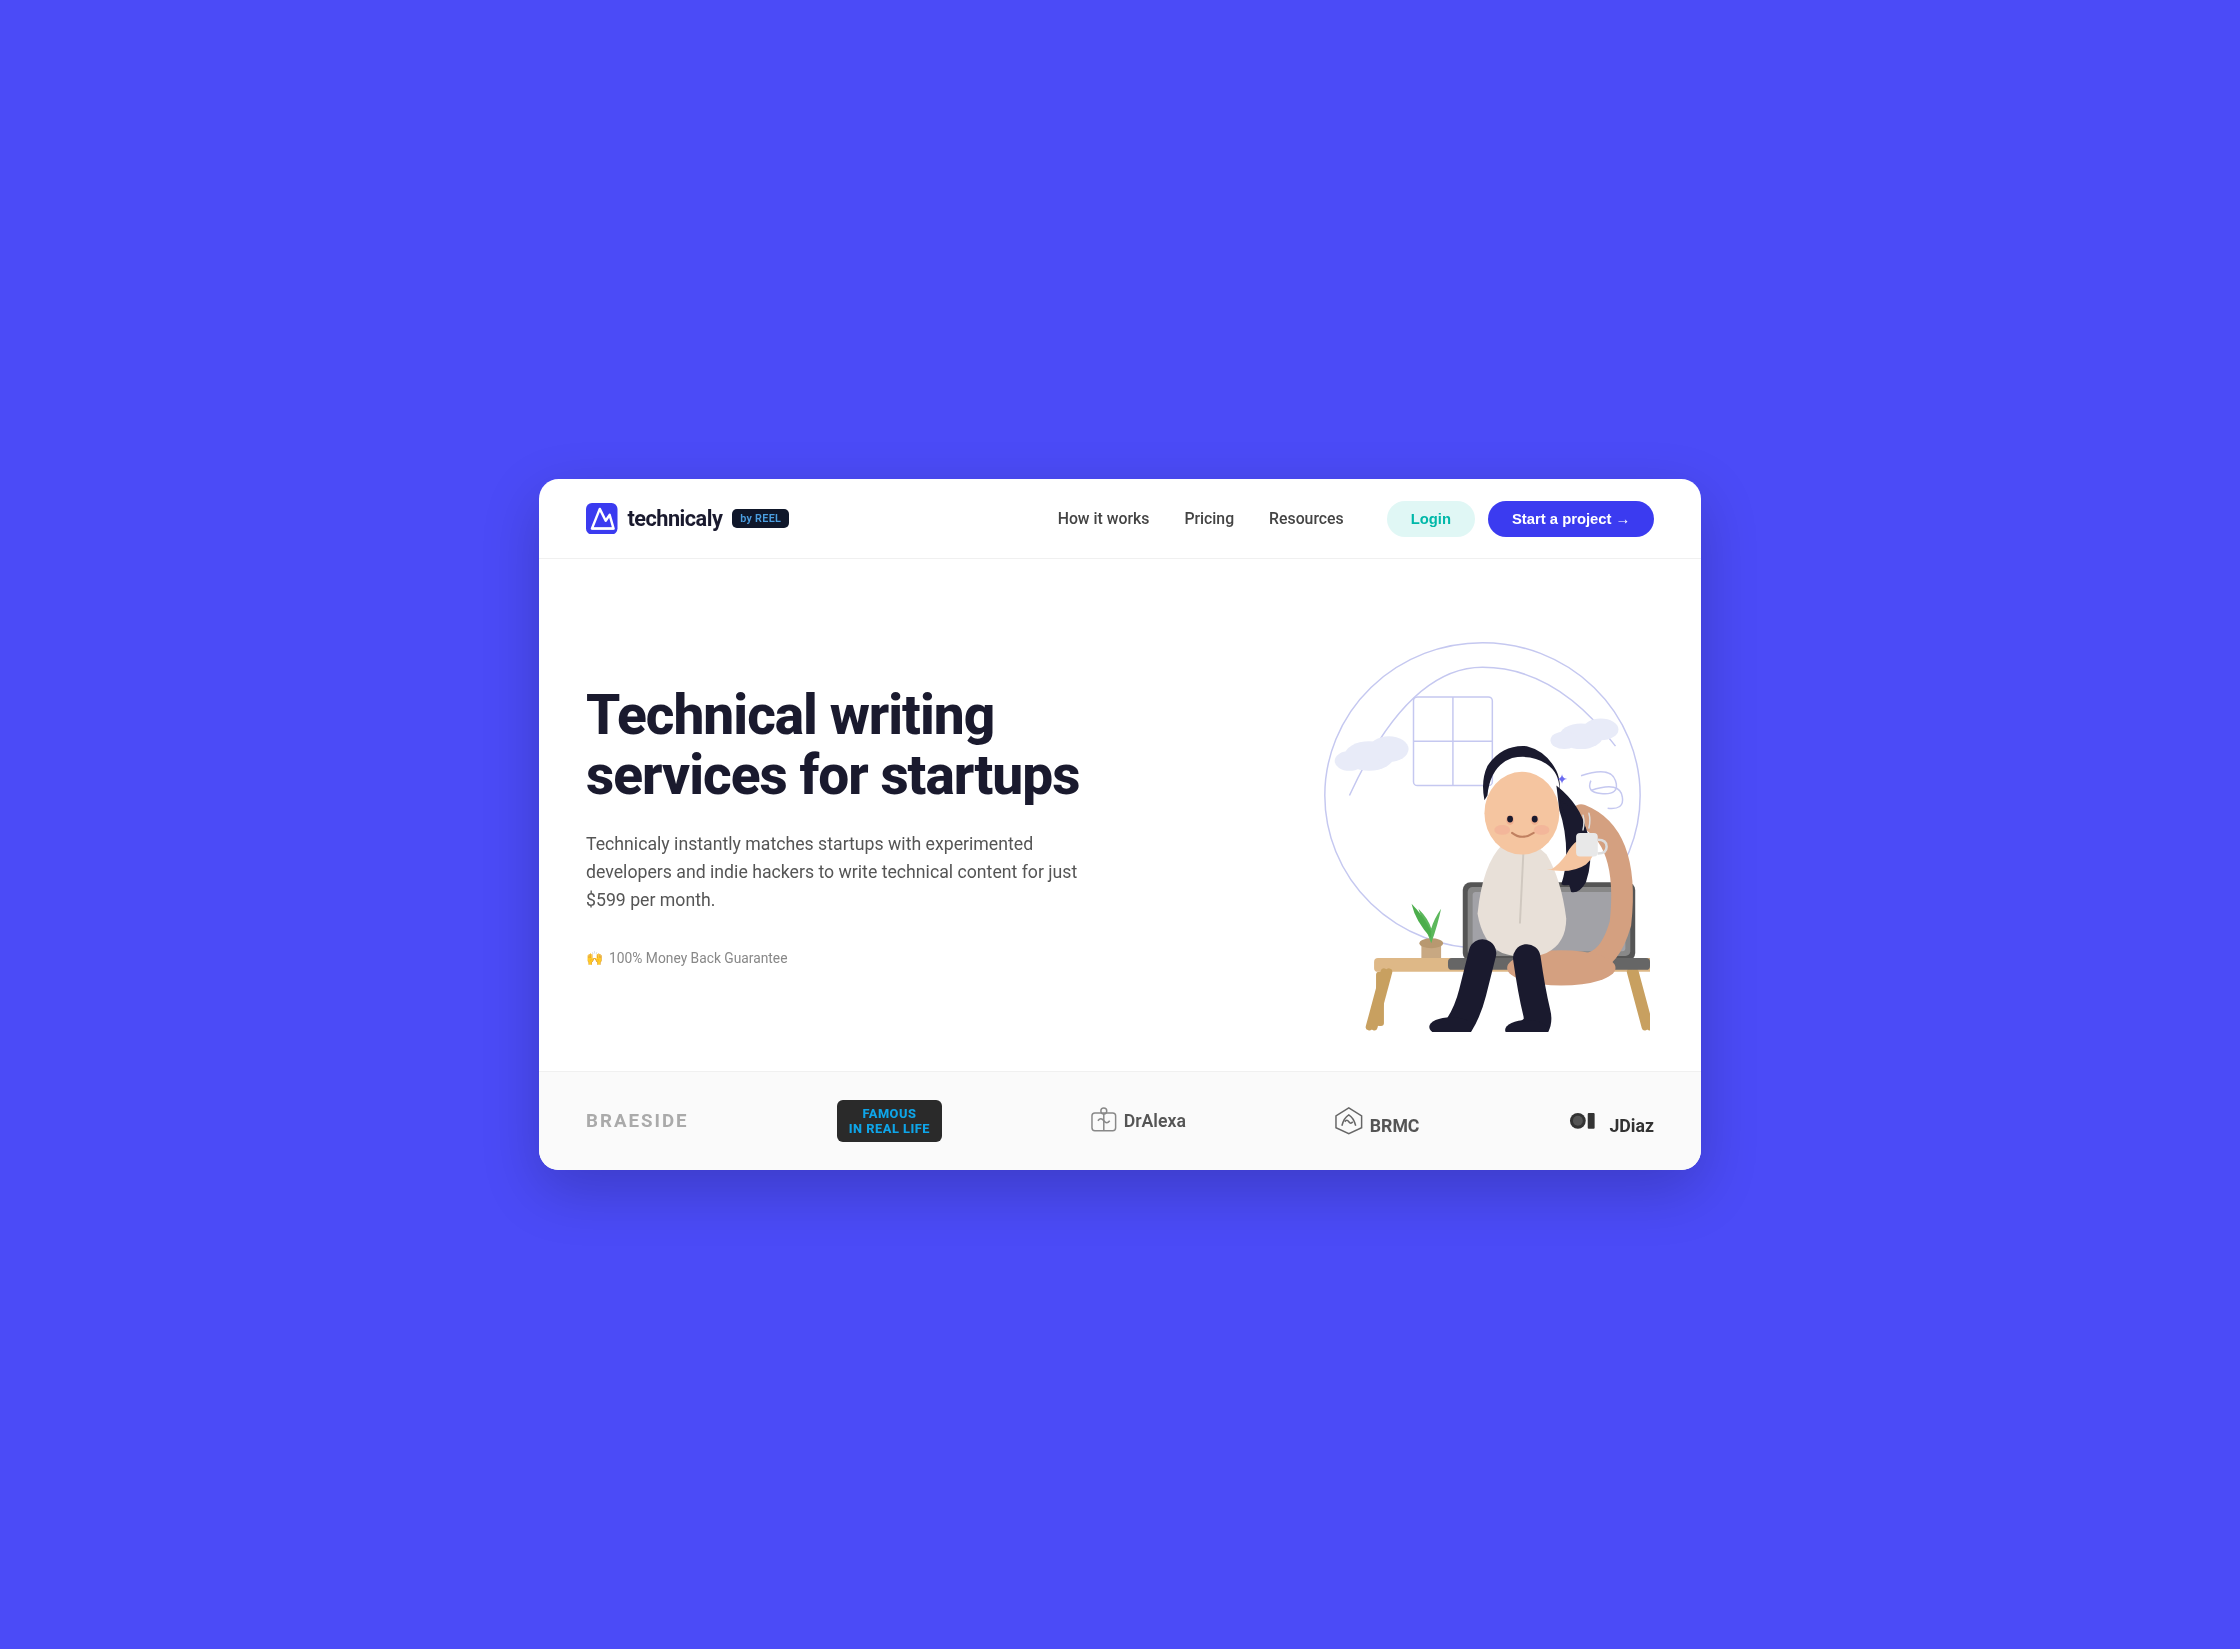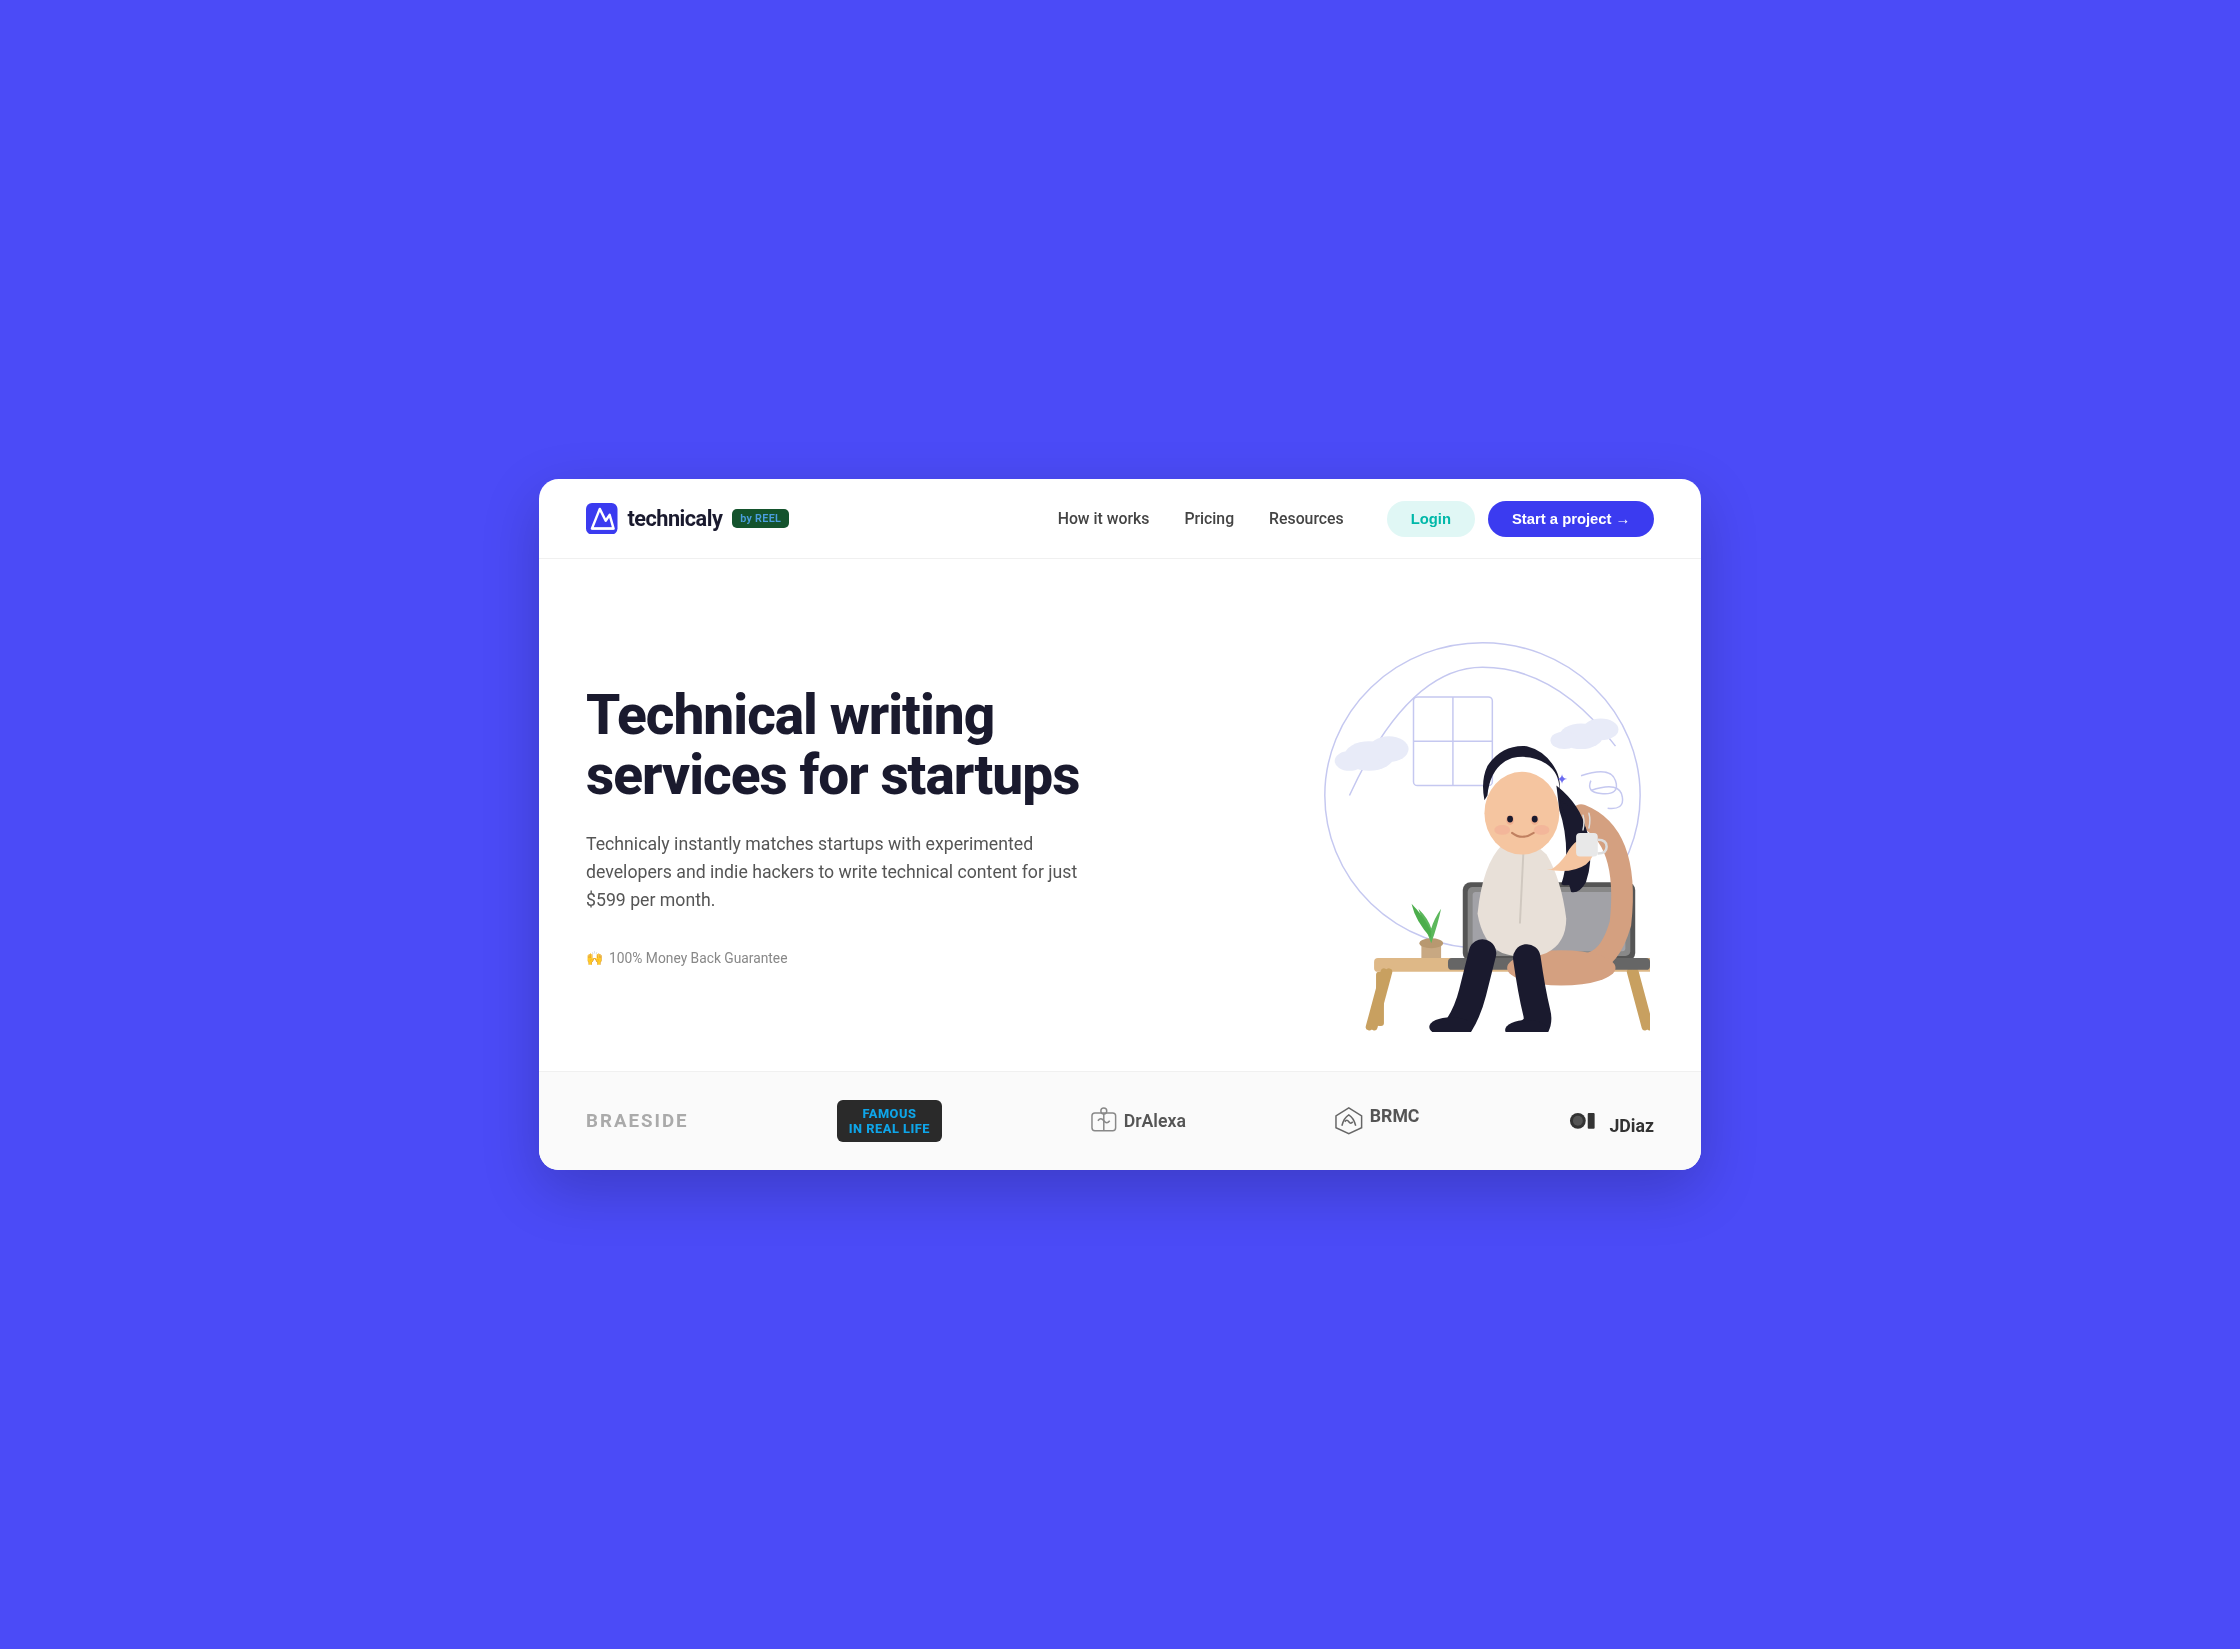--- a/index.html
+++ b/index.html
@@ -45,21 +45,21 @@
     }
 
     .logo-text {
       font-size: 21.7px;
       font-weight: 700;
       color: #1a1a2e;
       letter-spacing: -0.5px;
     }
 
     .by-reel-badge {
-      background: #14532d;
+      background: #0f172a;
       color: #4B9FE1;
       font-size: 10.8px;
       font-weight: 600;
       padding: 3px 7.9px;
       border-radius: 4.9px;
       letter-spacing: 0.3px;
     }
 
     .nav-links {
       display: flex;
@@ -236,21 +236,21 @@
       display: flex;
       align-items: center;
       gap: 5.9px;
     }
 
     .brand-brmc {
       color: #444;
       font-size: 17.7px;
       font-weight: 700;
       display: flex;
-      align-items: flex-start;
+      align-items: flex-end;
       gap: 5.9px;
     }
 
     .brand-jdiaz {
       color: #333;
       font-size: 17.7px;
       font-weight: 700;
       display: flex;
       align-items: flex-end;
       gap: 12px;

